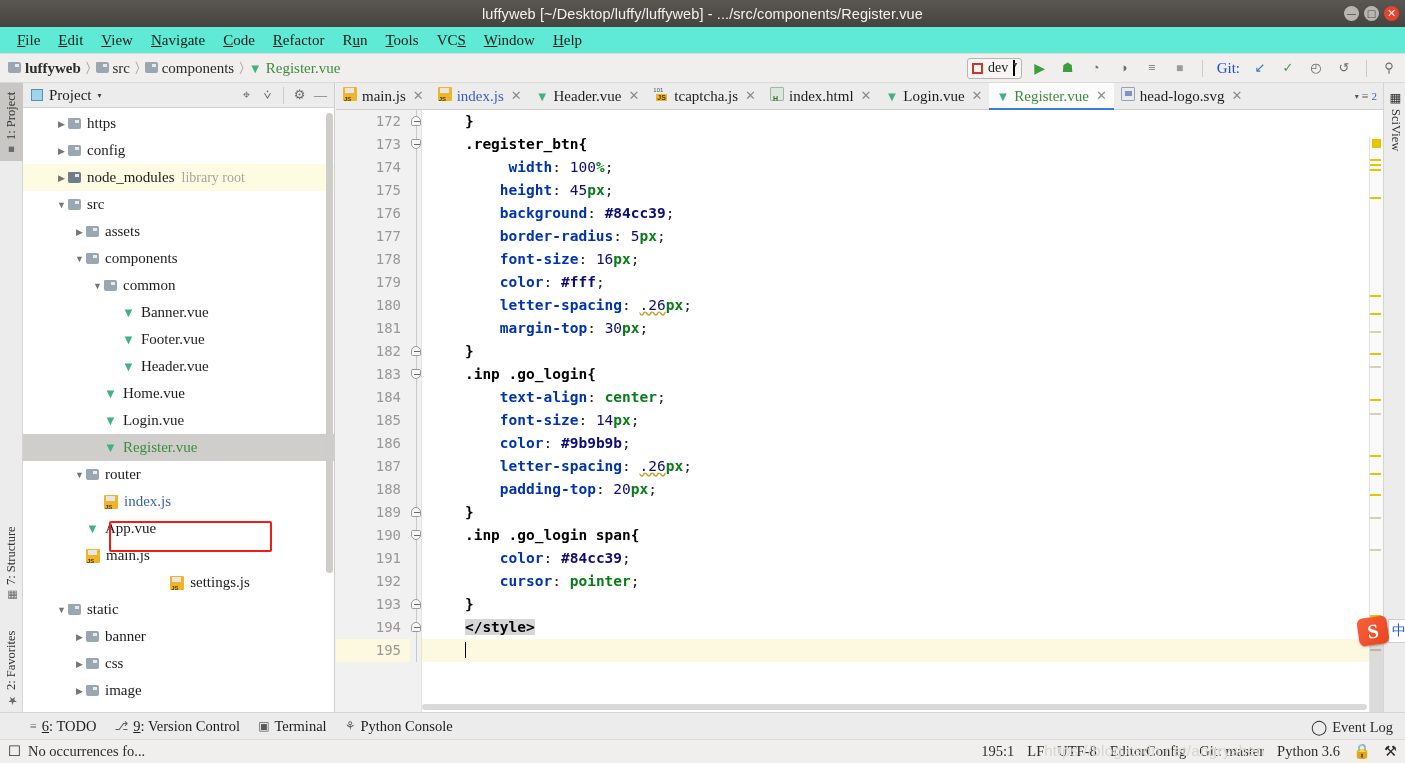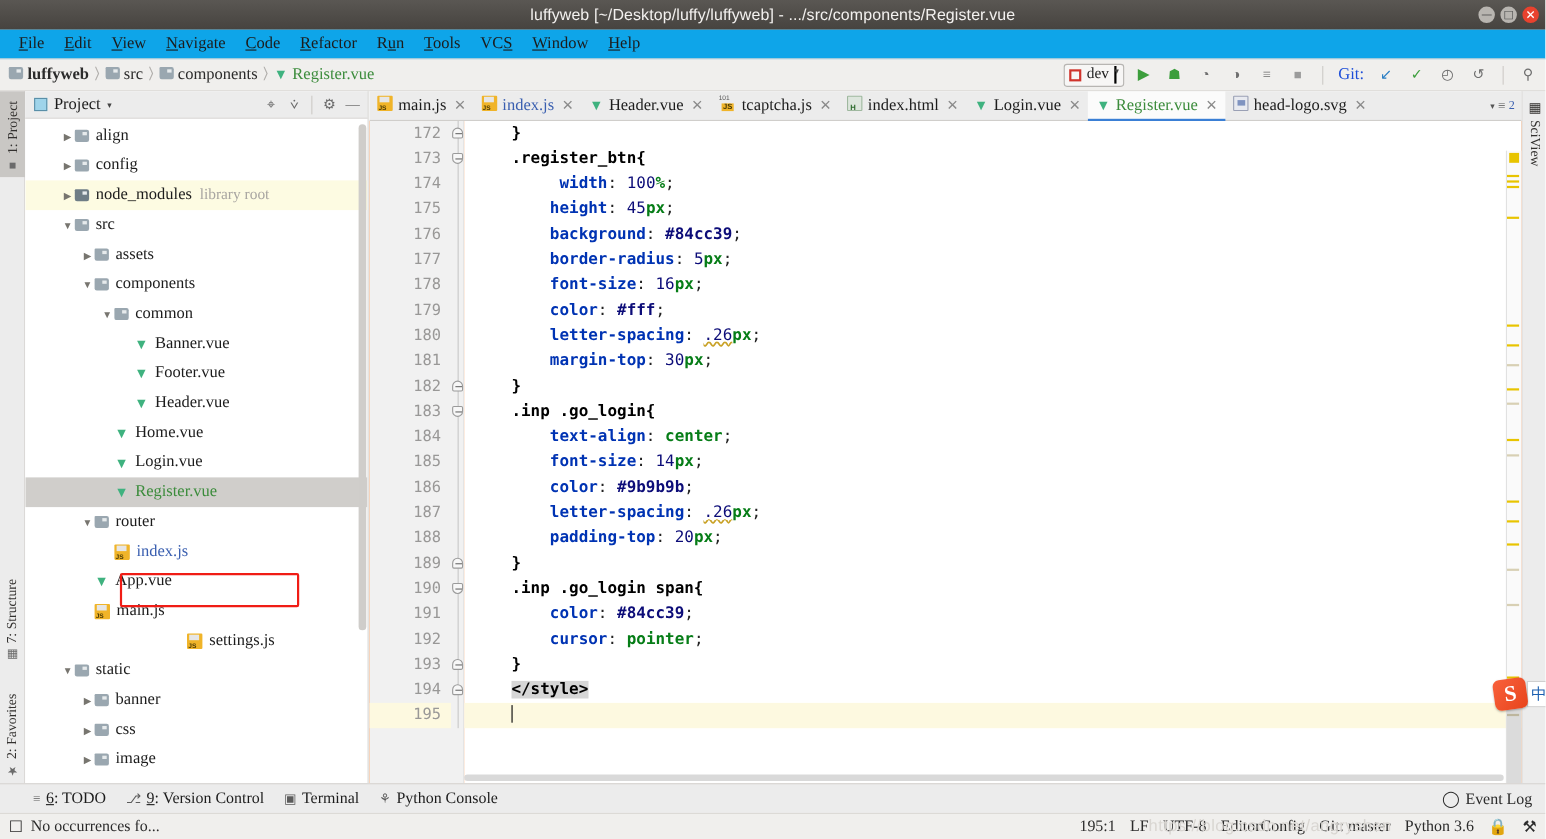--- a/index.html
+++ b/index.html
@@ -29,21 +29,21 @@
   .wbtns { position: absolute; right: 6px; top: 0; height: 27px; display: flex; align-items: center; gap: 5px;}
   .wbtn { width: 15px; height: 15px; border-radius: 50%; display:flex; align-items:center; justify-content:center;
           font-size: 10px; color: #4a4a4a; font-family: "DejaVu Sans", sans-serif; line-height: 1;}
   .wbtn.min { background: #b8b5b0; }
   .wbtn.max { background: #b8b5b0; }
   .wbtn.close { background: #e8422e; color: #fff; font-size:11px; }
 
   
   .menubar {
     position: absolute; top: 27px; left: 0; width: 1405px; height: 27px;
-    background: #0ea5e9; display: flex; align-items: center; padding-left: 8px;
+    background: #5eead4; display: flex; align-items: center; padding-left: 8px;
     border-bottom: 1px solid #dcdad6;
   }
   .menu-item {
     font-size: 15px; color: #1c1c1c; padding: 2px 9px; cursor: default;
     font-family: "Liberation Serif", serif;
   }
   .menu-item u { text-decoration: underline; }
 
   
   .navbar {
@@ -327,21 +327,21 @@
         <span class="hicon">⚙</span>
         <span class="hicon">—</span>
       </span>
     </div>
     <div class="tree" id="tree">
         <div class="trow" style="padding-left: 32px;">
           <span class="arw">▶</span>
           <span class="ic">
             <span class="ficon"></span>
           </span>
-          <span class="nm">align</span>
+          <span class="nm">https</span>
         </div>
         <div class="trow" style="padding-left: 32px;">
           <span class="arw">▶</span>
           <span class="ic">
             <span class="ficon"></span>
           </span>
           <span class="nm">config</span>
         </div>
         <div class="trow lib" style="padding-left: 32px;">
           <span class="arw">▶</span>

